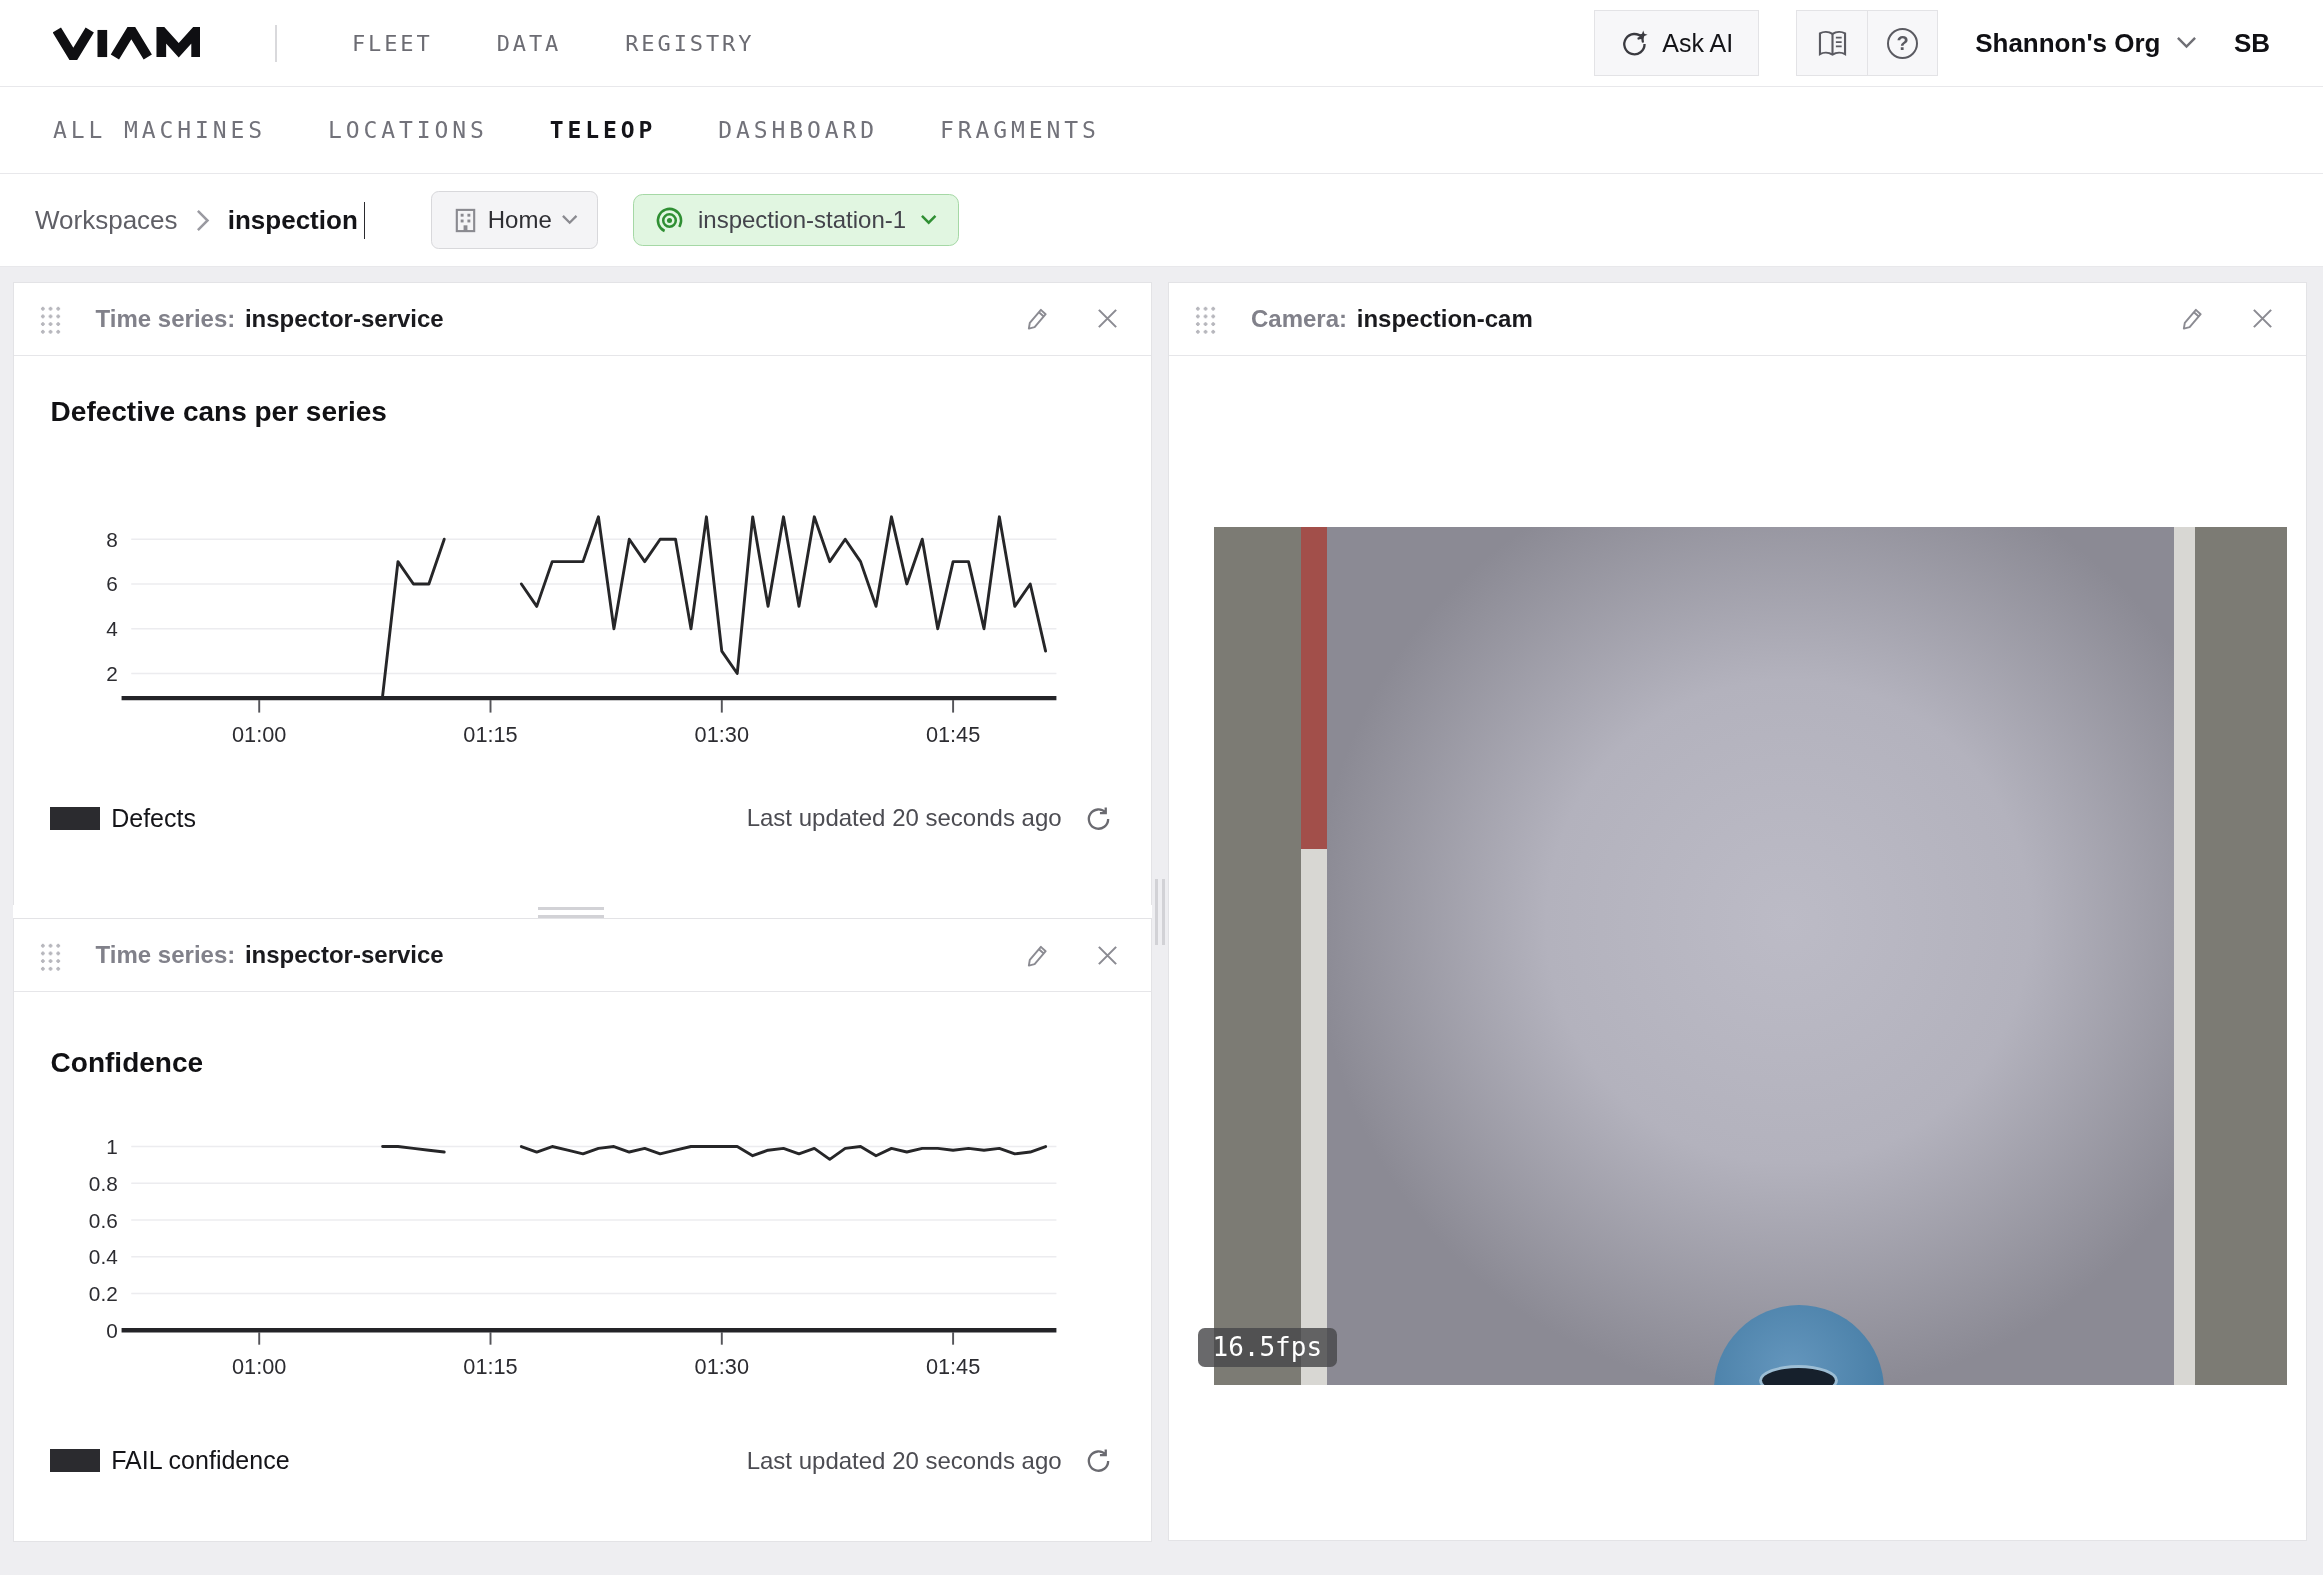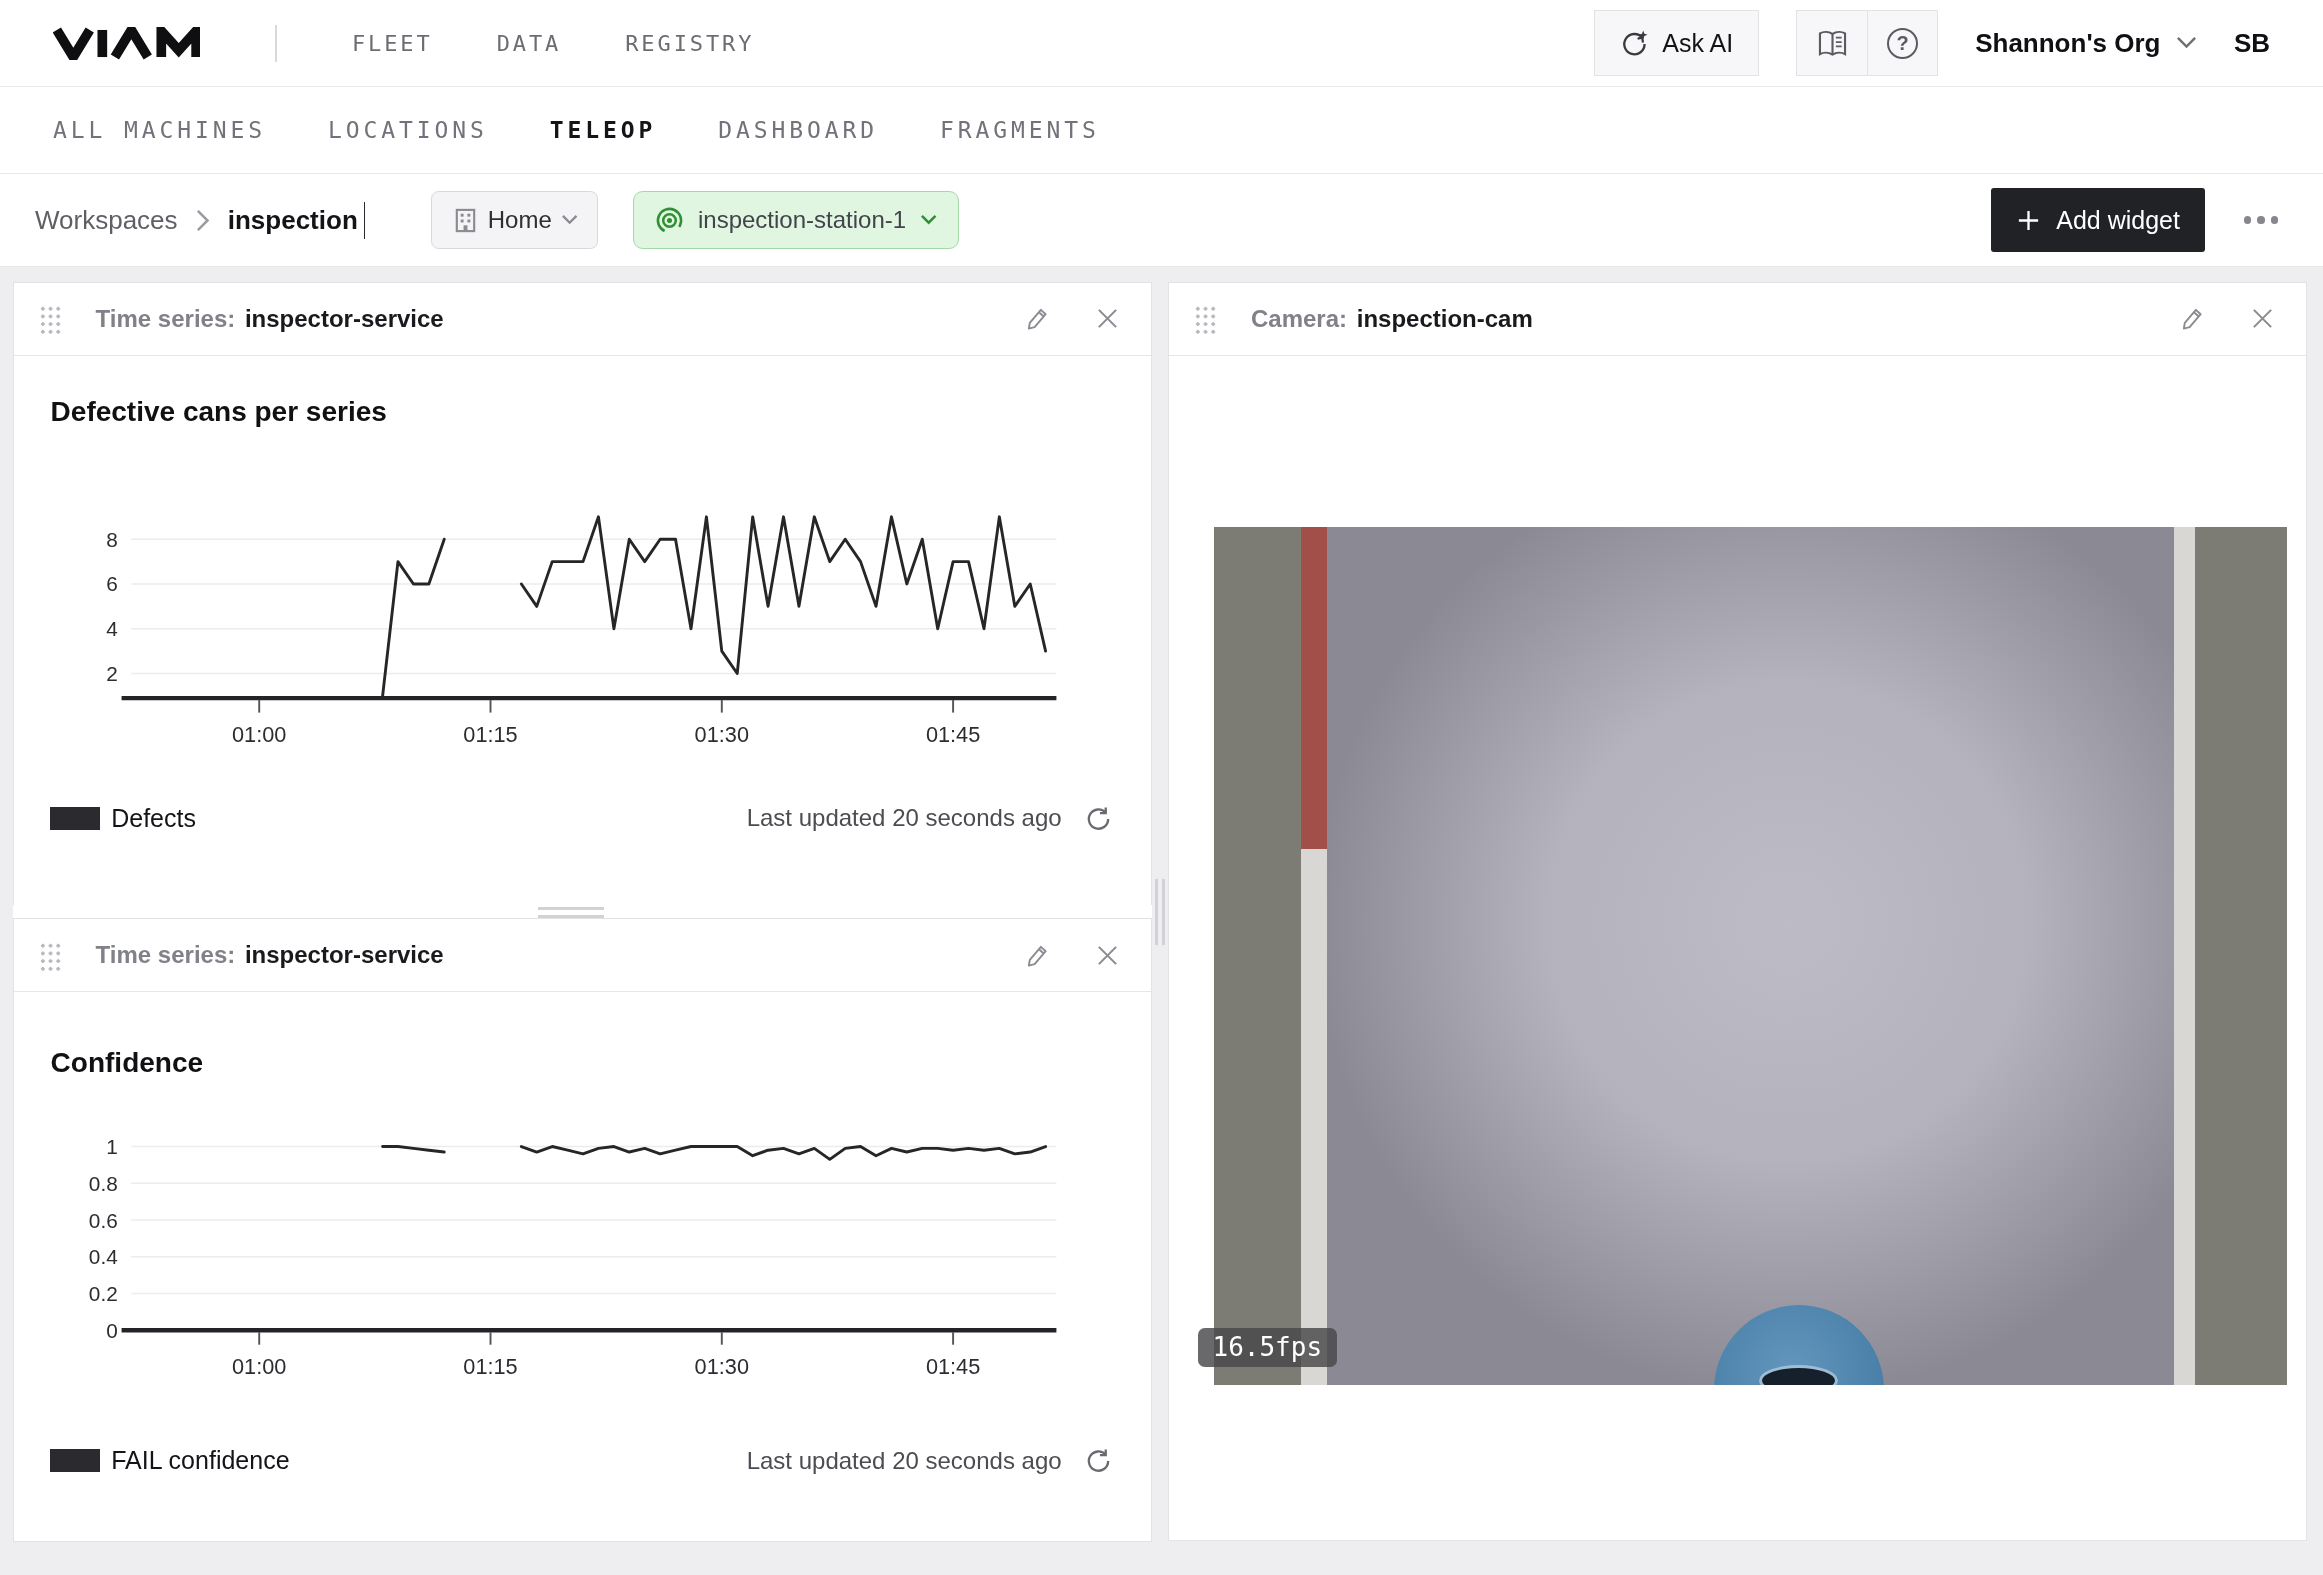--- a/index.html
+++ b/index.html
@@ -36,21 +36,21 @@
   
   .toolbar { height:93px; background:#fff; border-bottom:1px solid #e8e8eb;
              display:flex; align-items:center; padding:0 35px 0 35px; }
   .crumb-root { font-size:26px; color:#5f5f66; cursor:pointer; }
   .crumb-chev { margin:0 17.4px; }
   .crumb-current { font-size:26px; font-weight:700; color:#141418; cursor:text; }
   .caret { width:1.9px; height:37px; background:#2a2a2e; margin-left:5.8px; }
   .btn-home { display:flex; align-items:center; gap:9px; height:58px; padding:0 19.3px;
               margin-left:66px; background:#f4f4f6; border:1px solid #d8d8db; border-radius:7.7px;
               font-size:24px; color:#2e2e33; cursor:pointer; }
-  .pill-machine { display:flex; align-items:center; gap:13.5px; height:58px; padding:0 21px;
+  .pill-machine { display:flex; align-items:center; gap:13.5px; height:52px; padding:0 21px;
                   margin-left:35px; background:#e1f6e1; border:1px solid #a5d8a5; border-radius:9.7px;
                   font-size:24px; color:#43434b; cursor:pointer; }
   .toolbar-right { margin-left:auto; display:flex; align-items:center; gap:29px; }
   .btn-addwidget { display:flex; align-items:center; gap:15.4px; height:64px; padding:0 25px;
                    background:#202226; border:none; border-radius:2.9px; color:#fff; font-size:25px; cursor:pointer; }
   .btn-more { display:flex; gap:5.8px; background:none; border:none; cursor:pointer; padding:9.7px; }
   .btn-more i { width:7.7px; height:7.7px; border-radius:50%; background:#86868c; }
 
   
   .content { position:relative; width:2323px; height:1288px; }
@@ -197,33 +197,20 @@
         <circle cx="15" cy="15" r="12" stroke="#2f8f33" stroke-width="2.6" fill="none" stroke-dasharray="58 18" transform="rotate(115 15 15)"></circle>
         <circle cx="15" cy="15" r="6.5" stroke="#2f8f33" stroke-width="2.6" fill="none"></circle>
         <circle cx="15" cy="15" r="2.6" fill="#2f8f33"></circle>
       </svg>
       <span>inspection-station-1</span>
       <svg width="17.4" height="11.6" viewBox="0 0 18 12">
         <path d="M2 2 L9 9 L16 2" stroke="#2f8f33" stroke-width="2.6" fill="none"></path>
       </svg>
     </button>
 
-    <div class="toolbar-right">
-      <button class="btn-addwidget">
-        <svg width="25" height="25" viewBox="0 0 26 26">
-          <path d="M13 3 L13 23 M3 13 L23 13" stroke="#fff" stroke-width="2.4"></path>
-        </svg>
-        <span>Add widget</span>
-      </button>
-      <button class="btn-more">
-          <i></i>
-          <i></i>
-          <i></i>
-        </button>
-    </div>
   </div>
 
   <main class="content">
 
     <section class="card card-ts1">
       <div class="card-head">
         <div class="drag-dots"></div>
         <span class="w-type">Time series:</span>
         <span class="w-name">inspector-service</span>
         <div class="head-actions">

